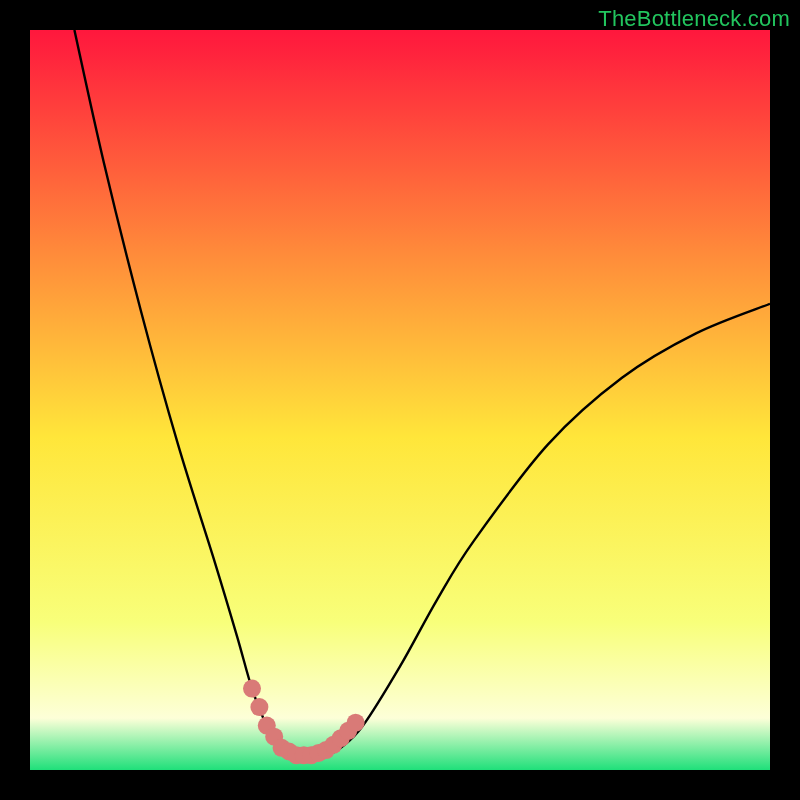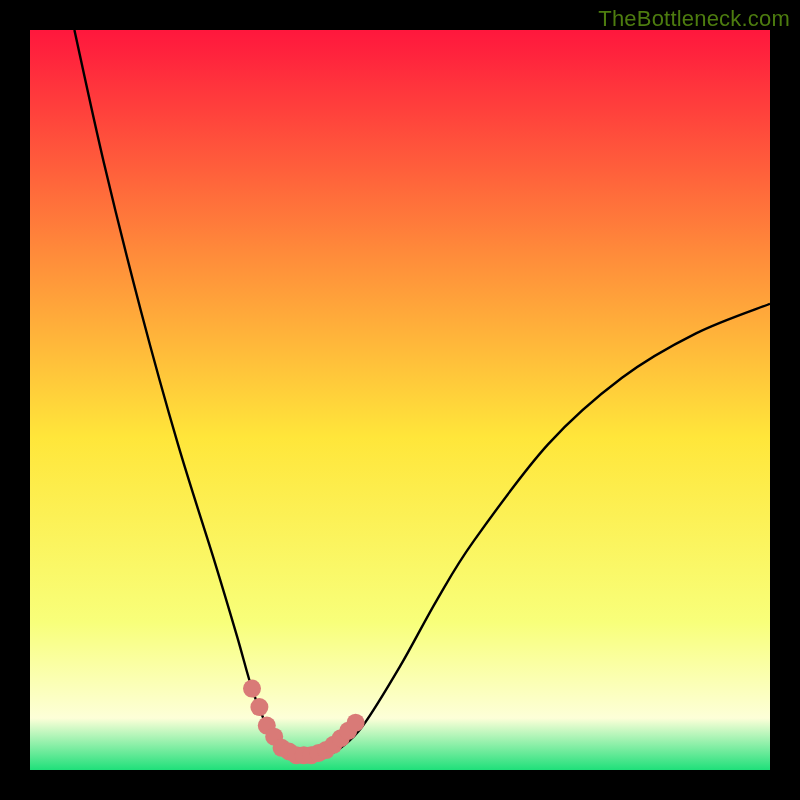--- a/index.html
+++ b/index.html
@@ -25,21 +25,21 @@
     overflow: hidden;
   }
   .gradient {
     position: absolute;
     inset: 0;
   }
   .watermark {
     position: absolute;
     top: 6px;
     right: 10px;
-    color: #4d7c0f;
+    color: #22c55e;
     font-size: 22px;
     font-weight: 500;
     letter-spacing: 0.2px;
     user-select: none;
   }
   svg.curve {
     position: absolute;
     inset: 0;
   }
 </style>

